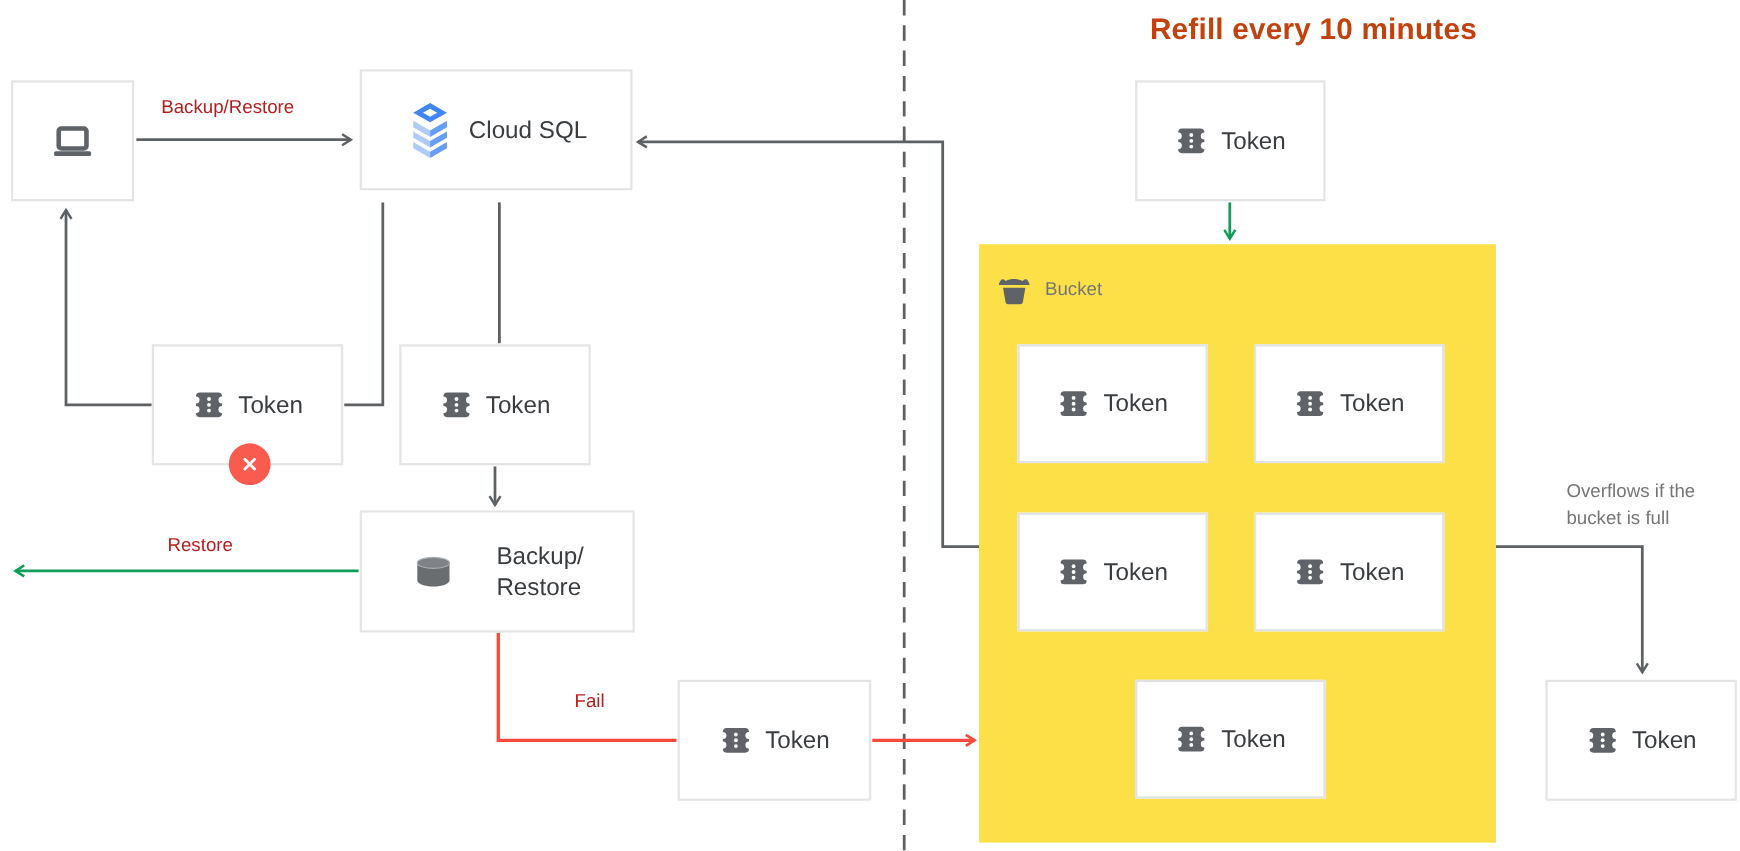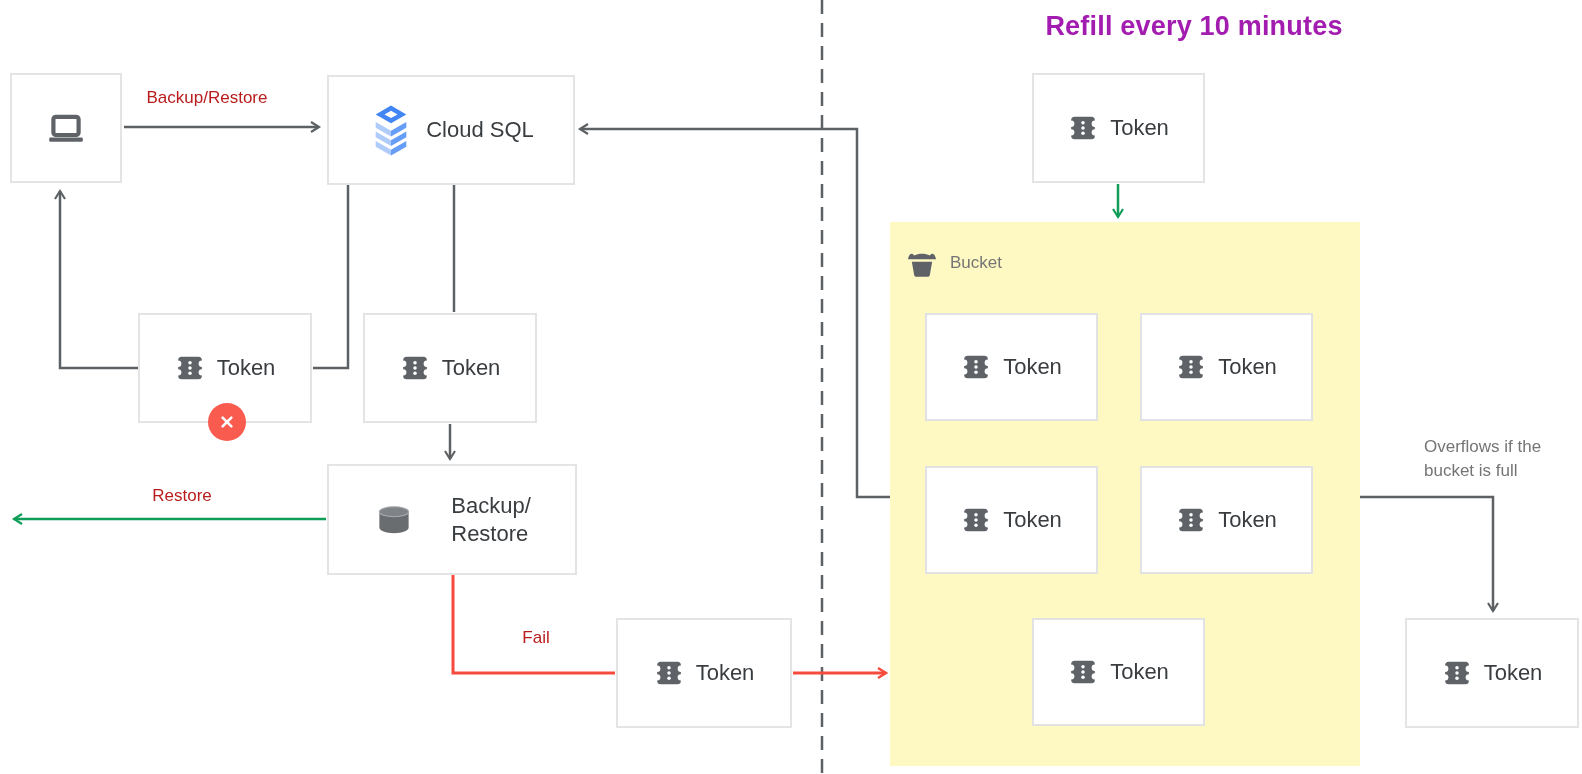--- a/index.html
+++ b/index.html
@@ -10,26 +10,26 @@
         display:flex;align-items:center;justify-content:center;gap:12px;
         color:#3a3d40;font-size:22px;}
   .node .nlabel{white-space:pre-line;line-height:1.25;}
   .tok-icon{width:30px;height:30px;color:#5f6368;flex:0 0 auto;}
   .laptop-icon{width:42px;height:42px;color:#5f6368;}
   .csql-icon{width:46px;height:55px;}
   .db-icon{width:42px;height:31px;}
   .bucket-icon{width:34px;height:33px;color:#5f6368;}
   .edge-label{position:absolute;font-size:17px;color:#b91c1c;}
   .center{text-align:center;}
-  #bucket{position:absolute;left:890px;top:222px;width:470px;height:544px;background:#fef9c3;}
+  #bucket{position:absolute;left:890px;top:222px;width:470px;height:544px;background:#fde047;}
   #bucket .node{border-color:#e0e2e3;}
   #bucket-header{position:absolute;left:15px;top:24px;display:flex;align-items:center;gap:11px;}
   #bucket-header .blabel{font-size:17px;color:#757575;}
   #refill-title{position:absolute;left:1024px;top:11px;width:340px;text-align:center;
-                font-size:27px;font-weight:bold;color:#a21caf;letter-spacing:.2px;}
+                font-size:27px;font-weight:bold;color:#c2410c;letter-spacing:.2px;}
   #overflow-note{position:absolute;left:1424px;top:435px;width:160px;font-size:17px;
                  color:#757575;white-space:pre-line;line-height:24px;}
   #error-badge{position:absolute;left:68px;top:88px;width:38px;height:38px;border-radius:50%;
                background:#f95b4f;display:flex;align-items:center;justify-content:center;}
 </style>
 </head>
 <body>
 
 <div id="stage">
 
@@ -137,21 +137,21 @@
     <line x1="1118" y1="184" x2="1118" y2="217" stroke="#0f9d58" stroke-width="2.5" marker-end="url(#ah-green)"></line>
     <polyline points="1360,497 1493,497 1493,611" fill="none" stroke="#5d6164" stroke-width="2.5" marker-end="url(#ah-gray)"></polyline>
   </svg>
 
   <div class="node" style="left:10px;top:73px;width:112px;height:110px;">
     <svg class="laptop-icon">
         <use href="#i-laptop"></use>
       </svg>
   </div>
 
-  <div class="node" style="left:327px;top:75px;width:248px;height:110px;">
+  <div class="node" style="left:327px;top:63px;width:248px;height:110px;">
     <svg class="csql-icon">
         <use href="#i-cloudsql"></use>
       </svg>
     <span class="nlabel">Cloud SQL</span>
   </div>
 
   <div class="node" style="left:138px;top:313px;width:174px;height:110px;">
     <svg class="tok-icon">
         <use href="#i-token"></use>
       </svg>

